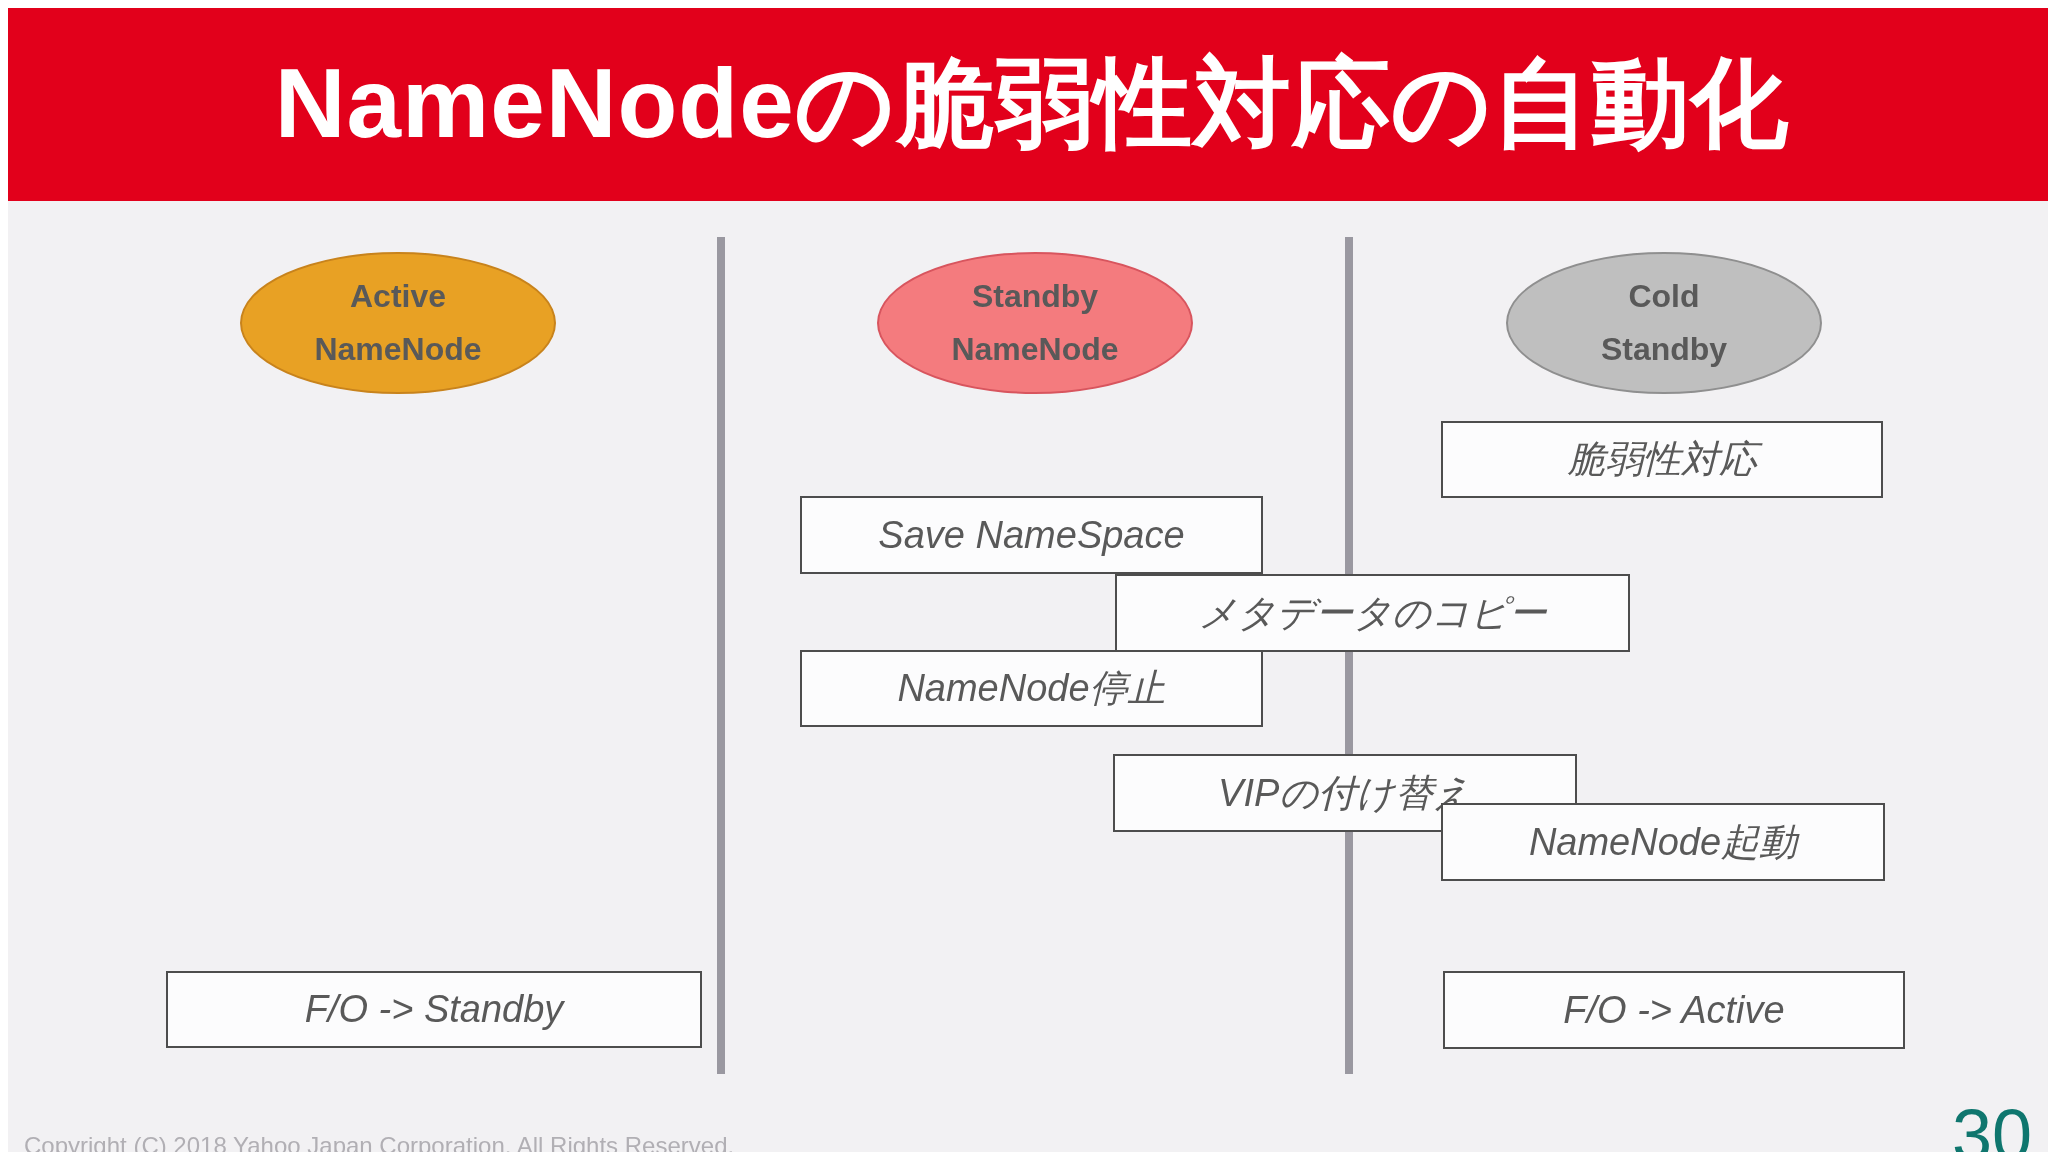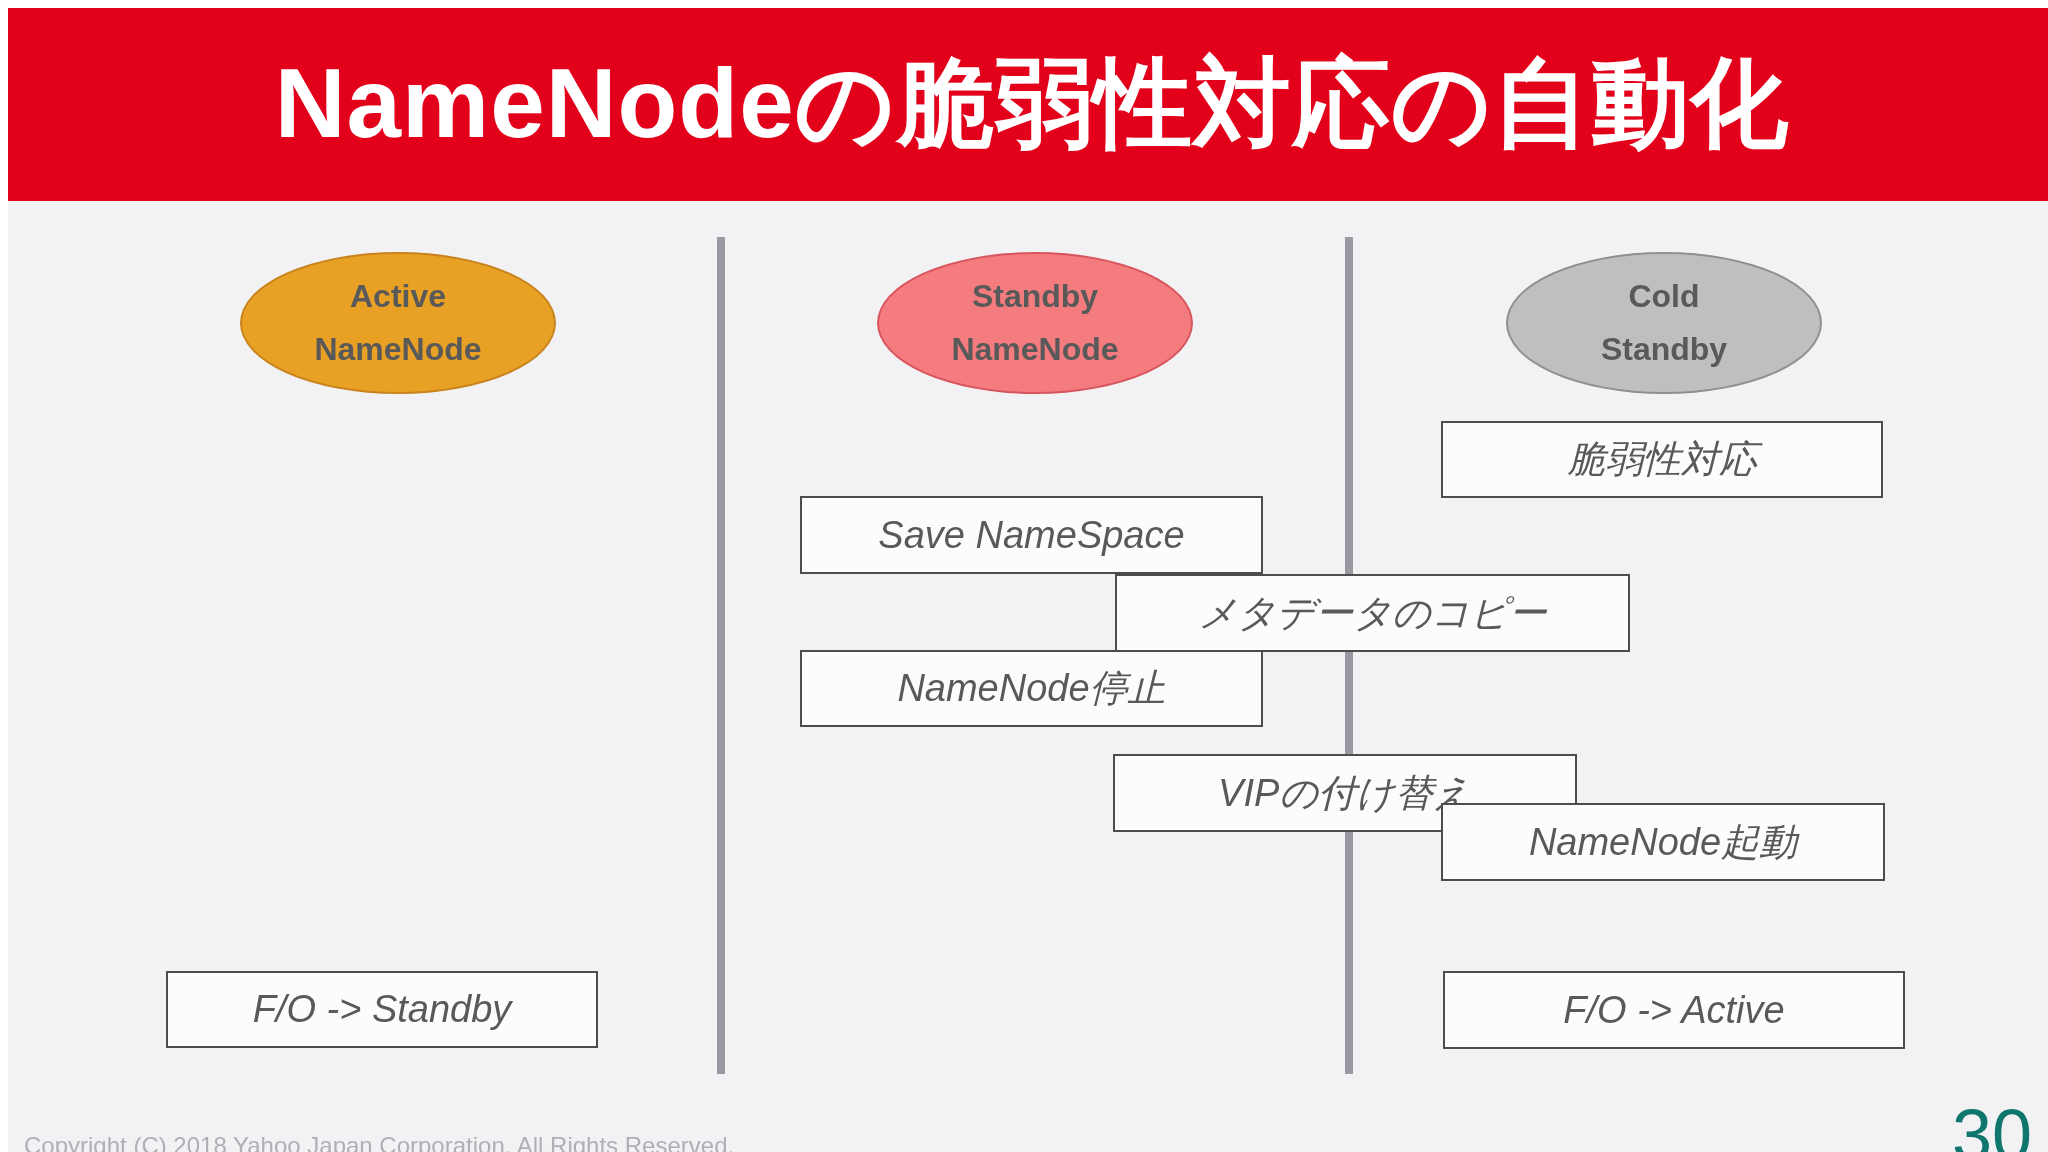--- a/index.html
+++ b/index.html
@@ -65,21 +65,21 @@
     color: #595959;
     white-space: nowrap;
     font-style: italic;
   }
   .step.vuln       { left: 1433px; top: 413px; width: 442px; height: 77px; }
   .step.save       { left: 792px;  top: 488px; width: 463px; height: 78px; }
   .step.meta       { left: 1107px; top: 566px; width: 515px; height: 78px; }
   .step.stop       { left: 792px;  top: 642px; width: 463px; height: 77px; }
   .step.vip        { left: 1105px; top: 717px; width: 464px; height: 78px; margin-top: 29px; }
   .step.start      { left: 1433px; top: 795px; width: 444px; height: 78px; }
-  .step.fo-standby { left: 158px;  top: 963px; width: 432px; height: 77px; }
+  .step.fo-standby { left: 158px;  top: 963px; width: 536px; height: 77px; }
   .step.fo-active  { left: 1435px; top: 963px; width: 462px; height: 78px; }
 
   
   .footer-copyright {
     position: absolute;
     left: 12px; top: 1120px;
     font-size: 24px;
     color: #B1AFB4;
   }
   .page-number {

